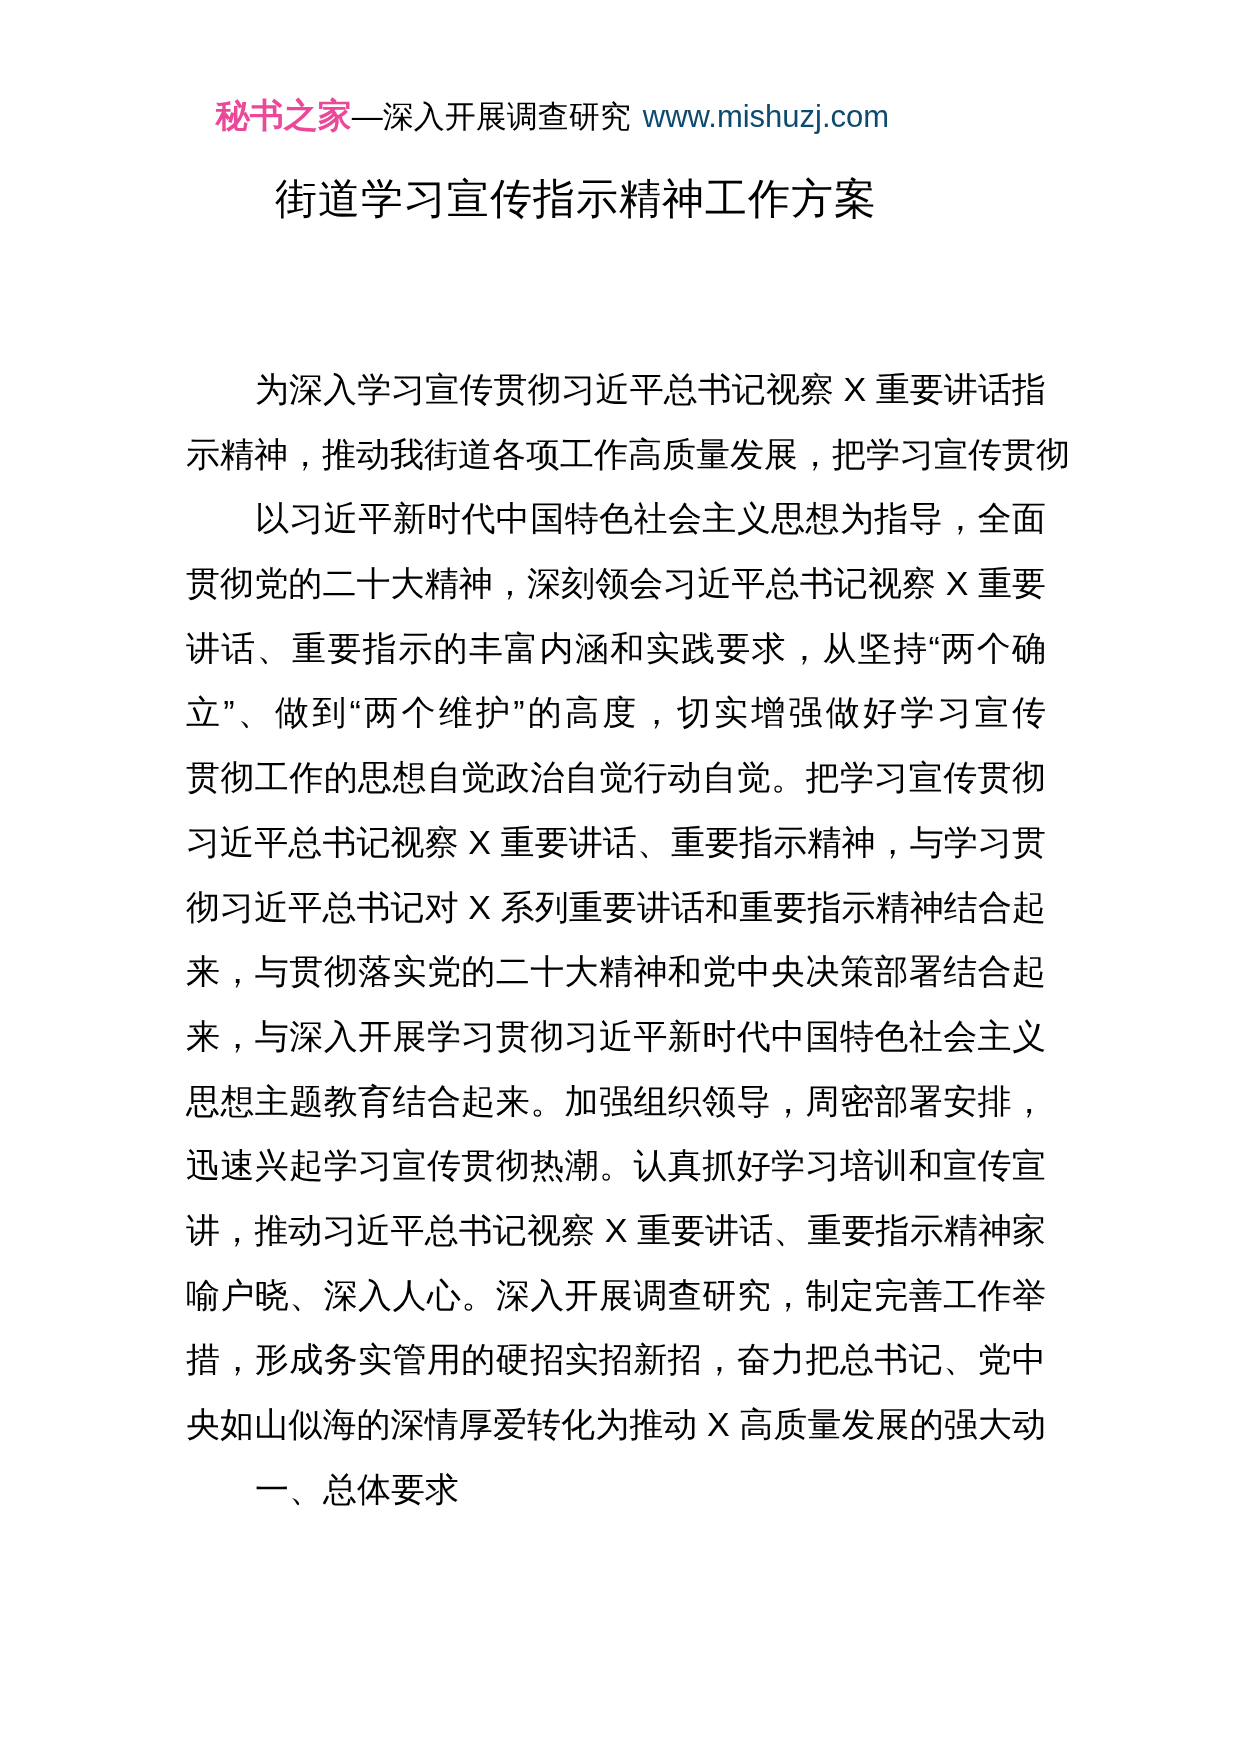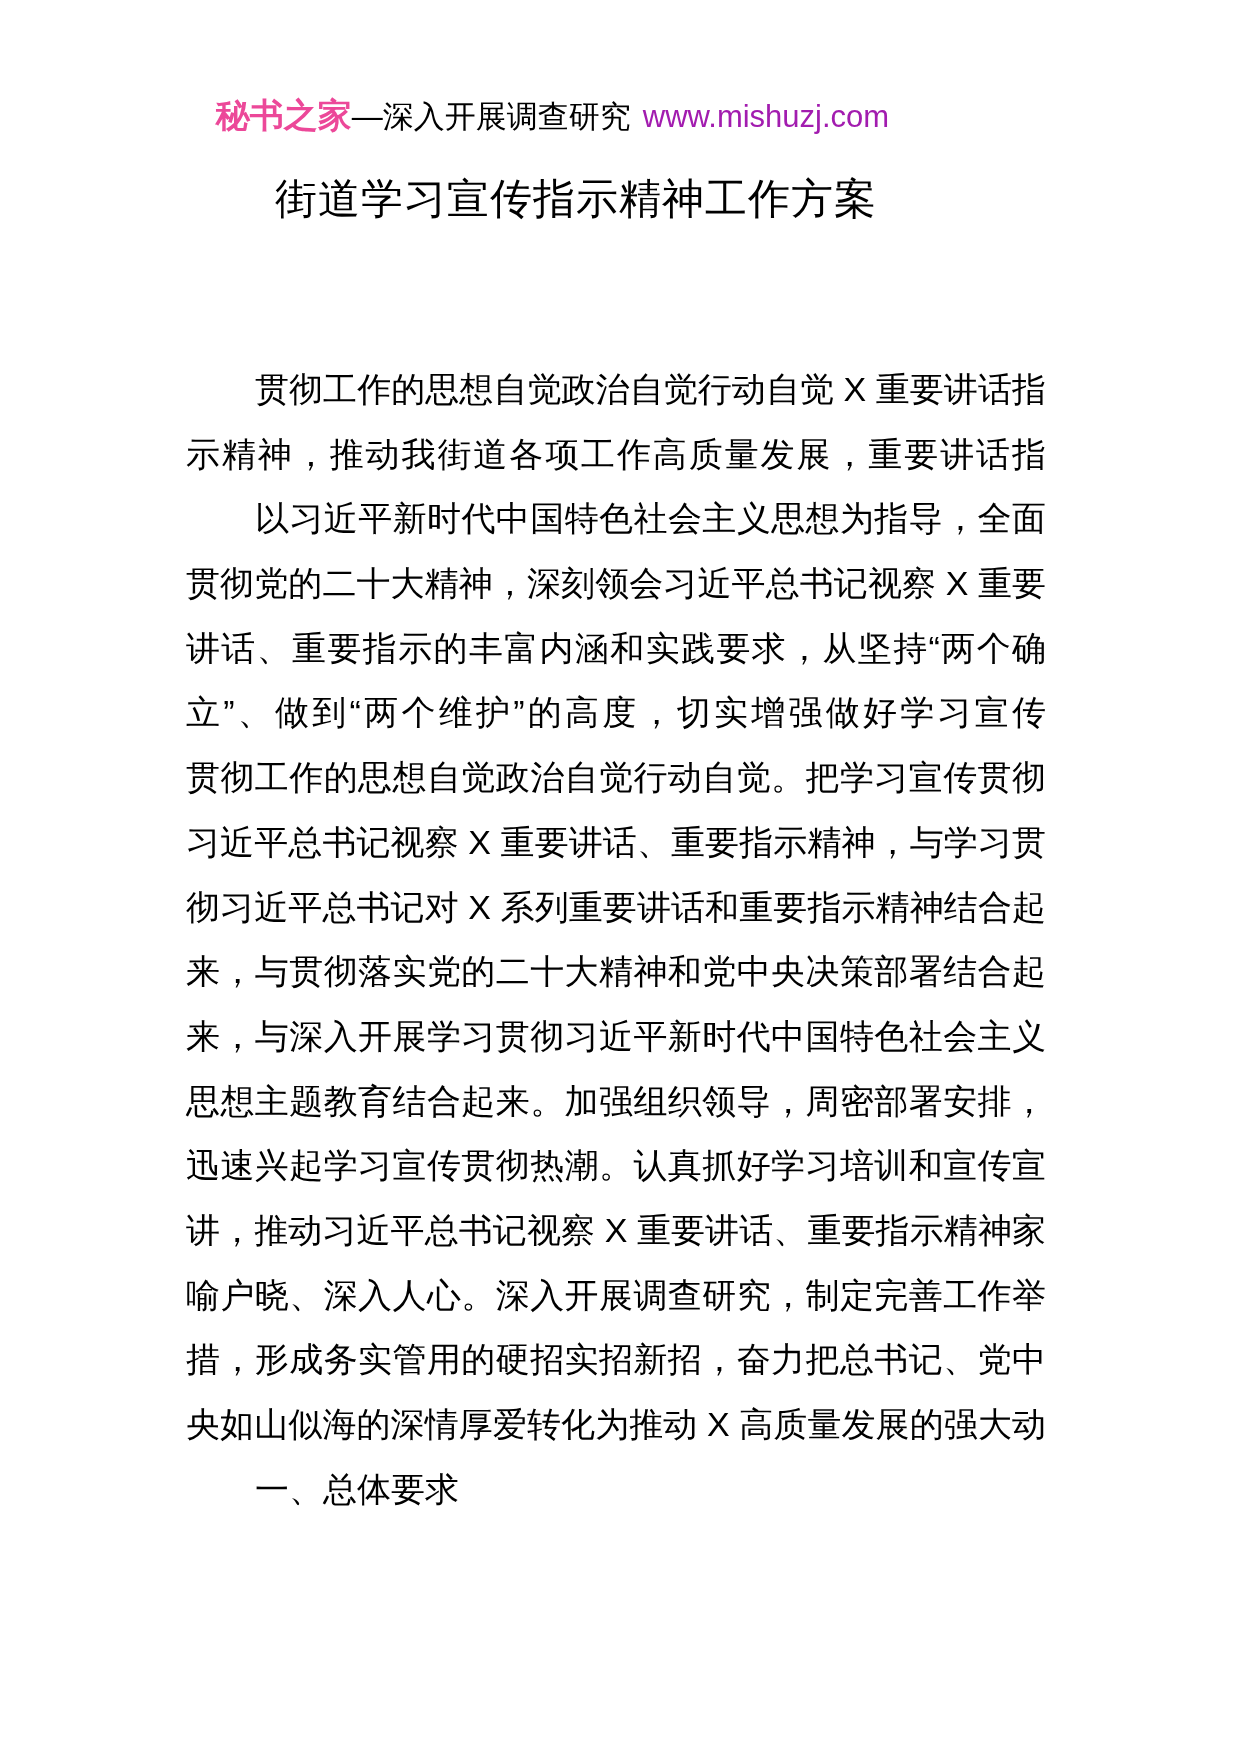--- a/index.html
+++ b/index.html
@@ -23,21 +23,21 @@
     line-height: 44px;
     white-space: nowrap;
   }
   .site-name {
     color: #ec4899;
     font-weight: bold;
     font-size: 34px;
   }
   .separator, .tagline { color: #000000; }
   .site-url {
-    color: #a21caf;
+    color: #0c4a6e;
     margin-left: 12px;
     text-decoration: none;
   }
   .doc-title {
     position: absolute;
     left: 185px; top: 153px; width: 750px;
     margin: 16px;
     text-align: center;
     font-size: 42px;
     font-weight: 500;
@@ -66,22 +66,22 @@
 <div class="page">
 
   <div class="header">
     <span class="site-name">秘书之家</span><span class="separator">—</span><span class="tagline">深入开展调查研究</span><span class="site-url">www.mishuzj.com</span>
   </div>
 
   <h1 class="doc-title">街道学习宣传指示精神工作方案</h1>
 
   <div class="doc-body" id="doc-body">
       <div>
-        <div class="line indent fill">贯彻工作的思想自觉政治自觉行动自觉 X 重要讲话指</div>
-        <div class="line fill">示精神，推动我街道各项工作高质量发展，重要讲话指</div>
+        <div class="line indent fill">为深入学习宣传贯彻习近平总书记视察 X 重要讲话指</div>
+        <div class="line fill">示精神，推动我街道各项工作高质量发展，把学习宣传贯彻</div>
       </div>
       <div>
         <div class="line indent fill">以习近平新时代中国特色社会主义思想为指导，全面</div>
         <div class="line fill">贯彻党的二十大精神，深刻领会习近平总书记视察 X 重要</div>
         <div class="line fill">讲话、重要指示的丰富内涵和实践要求，从坚持“两个确</div>
         <div class="line fill">立”、做到“两个维护”的高度，切实增强做好学习宣传</div>
         <div class="line fill">贯彻工作的思想自觉政治自觉行动自觉。把学习宣传贯彻</div>
         <div class="line fill">习近平总书记视察 X 重要讲话、重要指示精神，与学习贯</div>
         <div class="line fill">彻习近平总书记对 X 系列重要讲话和重要指示精神结合起</div>
         <div class="line fill">来，与贯彻落实党的二十大精神和党中央决策部署结合起</div>

